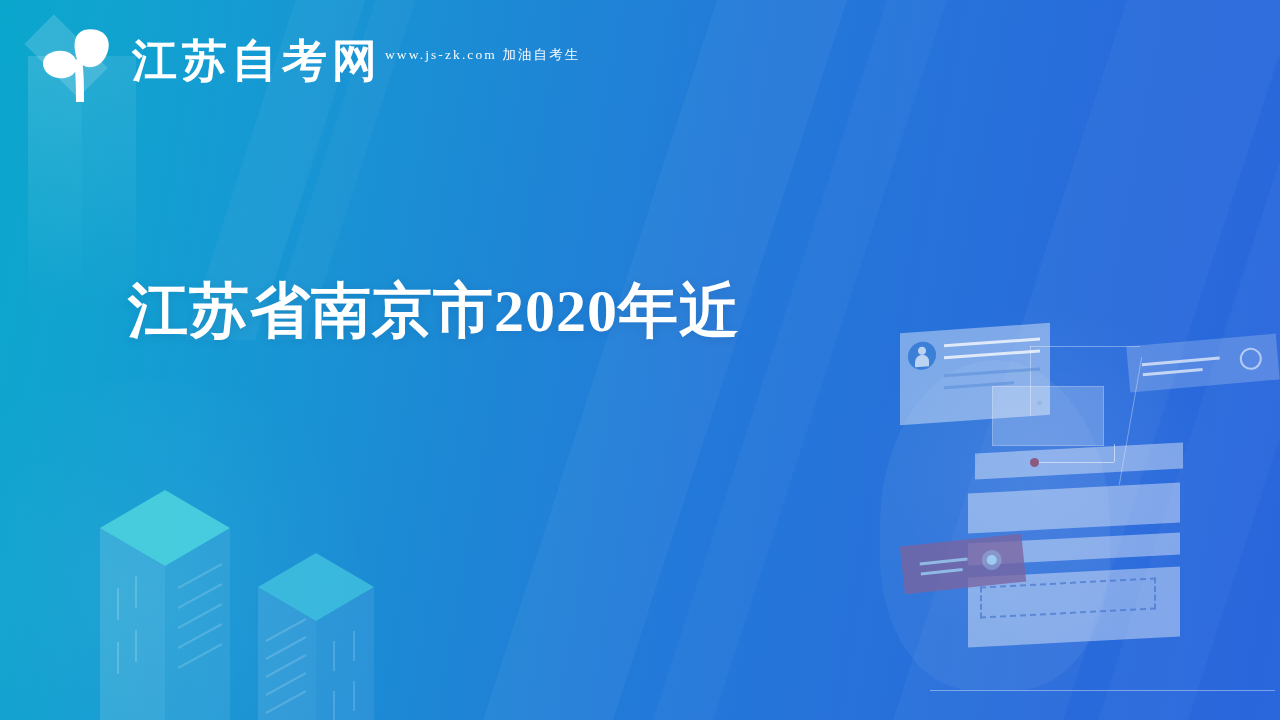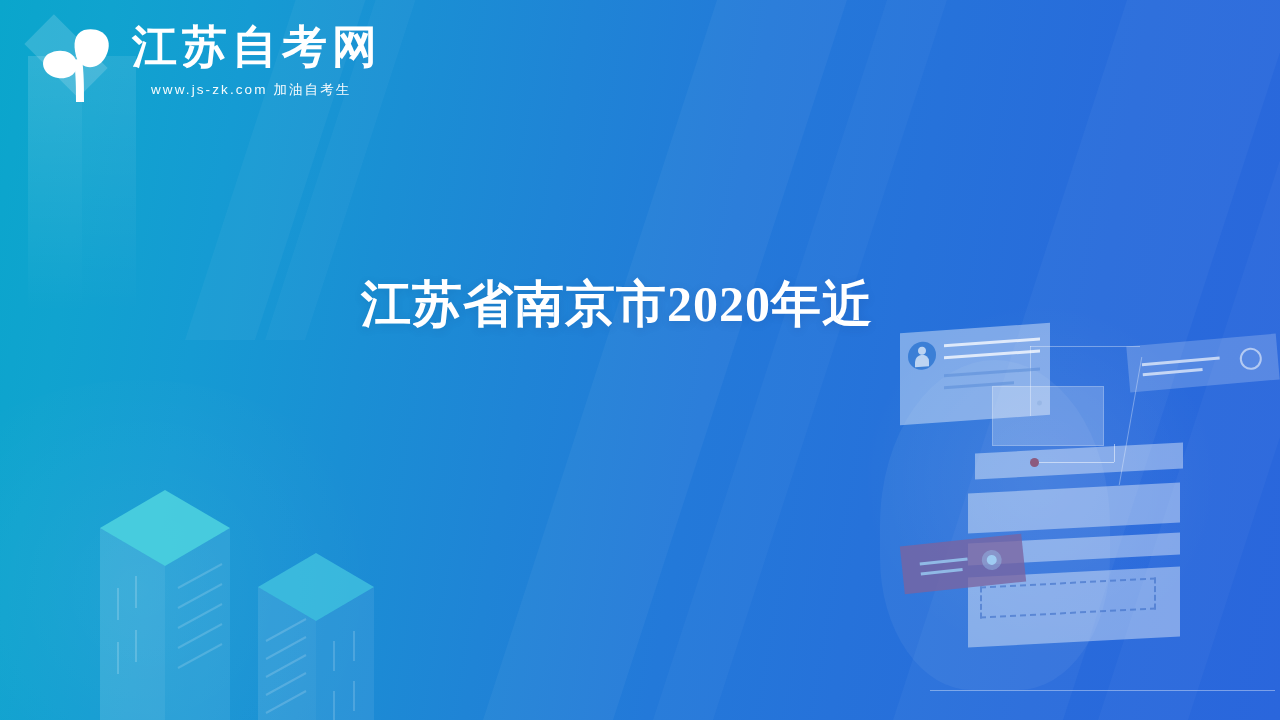--- a/index.html
+++ b/index.html
@@ -81,54 +81,53 @@
     align-items: center;
   }
   .sprout {
     width: 86px; height: 94px;
     flex: 0 0 auto;
     position: relative;
   }
   .logo-text {
     margin-left: 12px;
     display: flex;
-    flex-direction: column;
     justify-content: center;
   }
   .brand-name {
     color: #ffffff;
     font-size: 45px;
     font-weight: bold;
     letter-spacing: 5px;
     line-height: 1.08;
     white-space: nowrap;
     font-family: "Liberation Sans", sans-serif;
   }
   .brand-sub {
     color: #ffffff;
     font-size: 13.5px;
     letter-spacing: 2.1px;
     margin-top: 9px;
-    margin-left: 19px;
+    margin-left: 3px;
     white-space: nowrap;
-    font-family: Liberation Sans, sans-serif;
+    font-family: Liberation Serif, serif;
     opacity: 0.97;
   }
 
   
   .headline {
     position: absolute;
-    left: 142px;
+    left: 128px;
     top: 272px;
     width: 950px;
-    text-align: center;
+    text-align: left;
     color: #ffffff;
     font-family: "Liberation Serif", serif;
     font-weight: bold;
-    font-size: 50px;
+    font-size: 60px;
     line-height: 1.30;
     letter-spacing: 1px;
     z-index: 30;
     text-shadow: 0 2px 10px rgba(0, 40, 90, 0.13);
   }
   .headline .hl-line { display: block; white-space: nowrap; }
   .headline .hl-line.l2 { letter-spacing: 1px; }
 
   
   .illus { position: absolute; left: 880px; top: 300px; width: 400px; height: 420px; pointer-events:none; }

